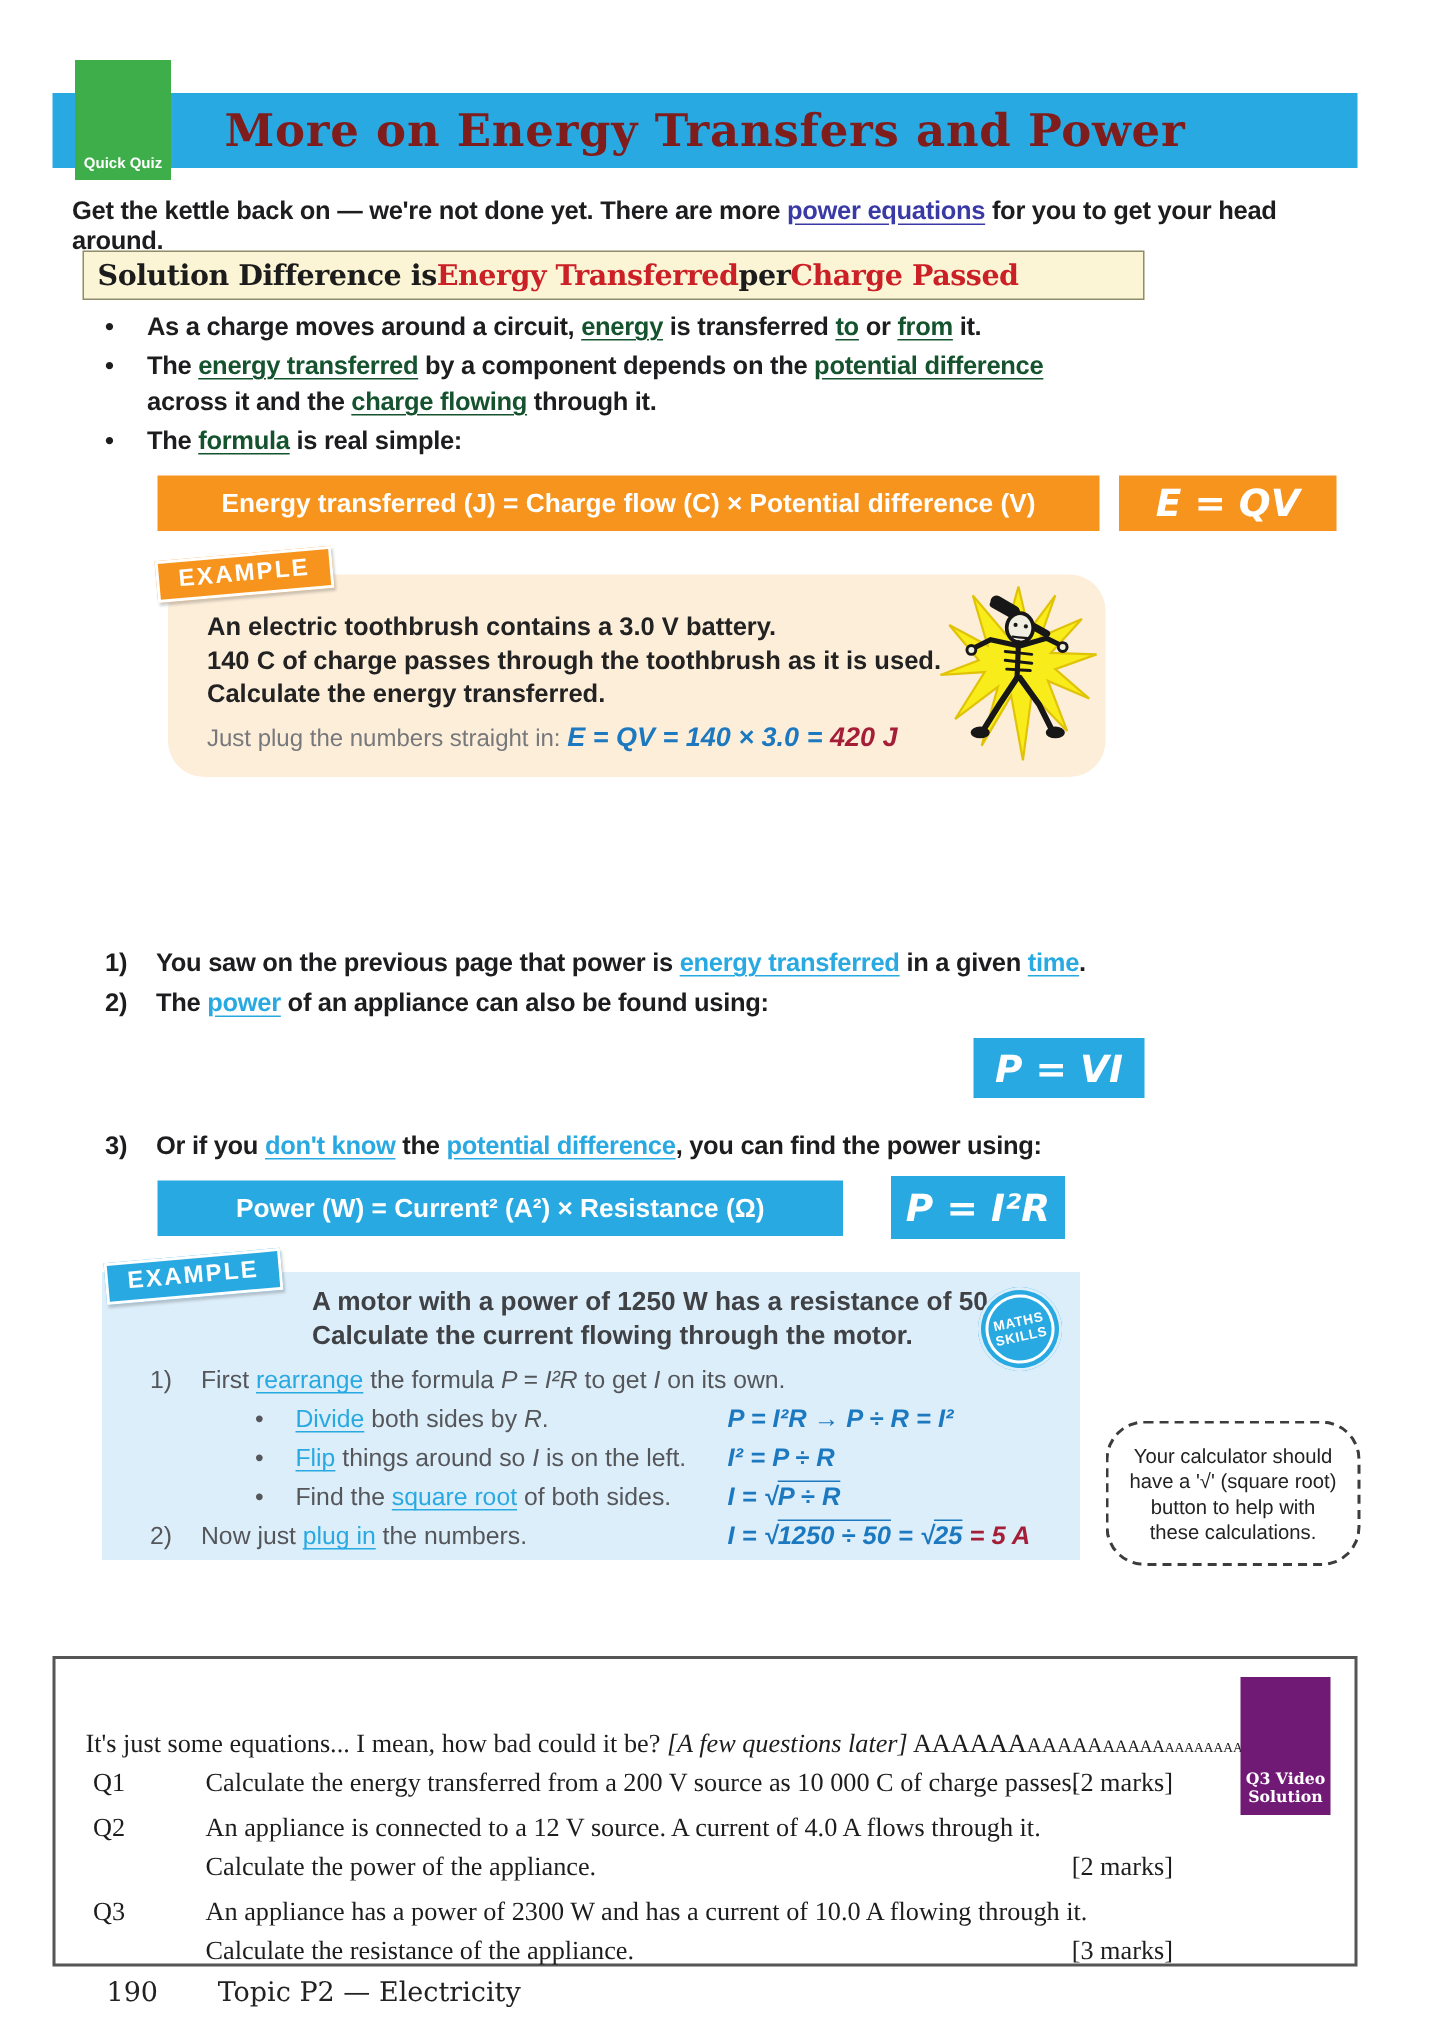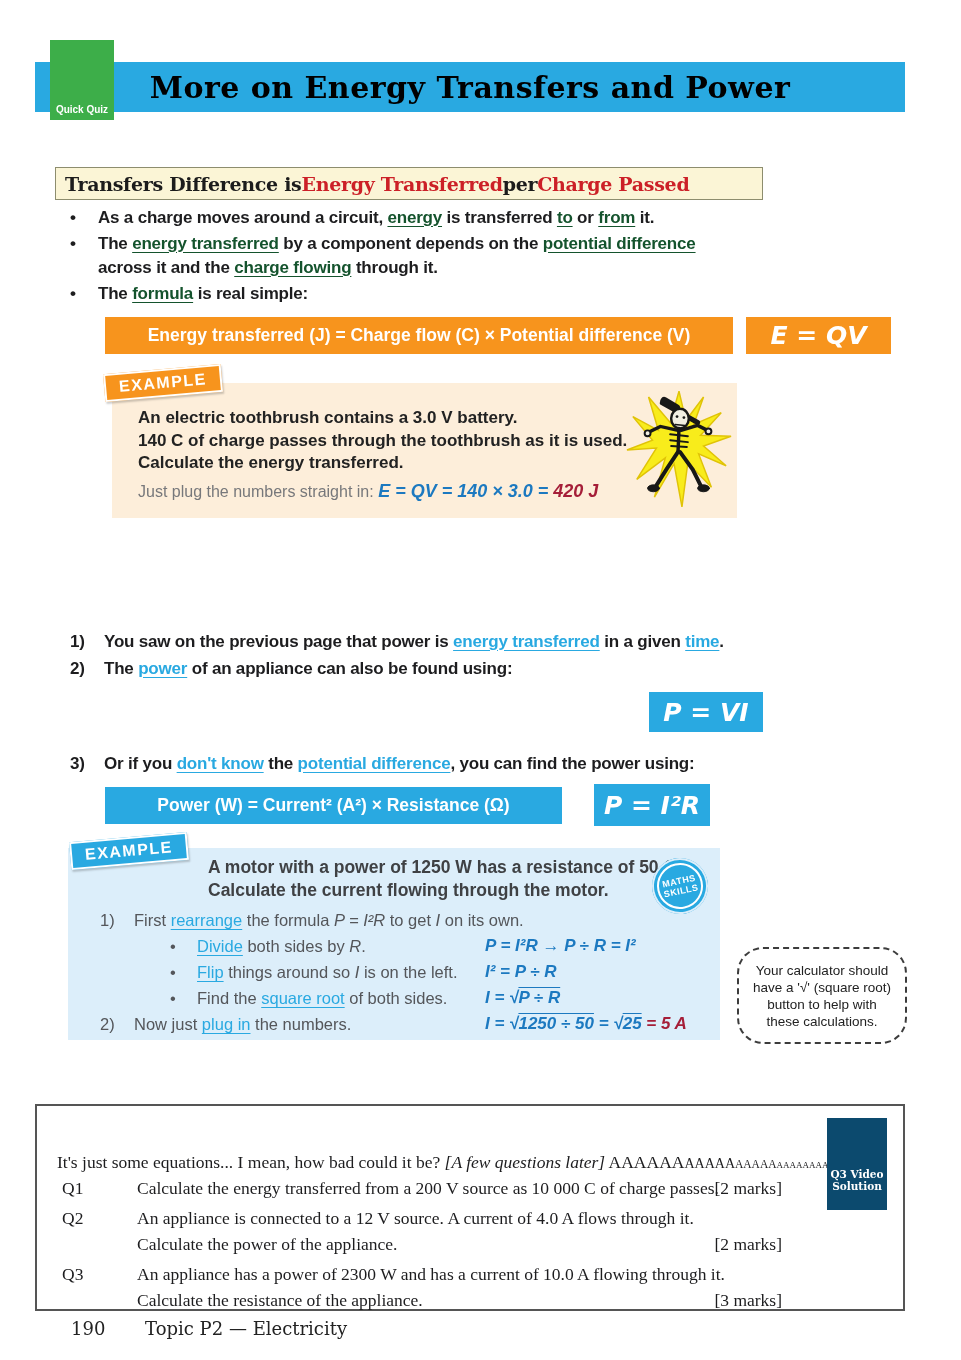--- a/index.html
+++ b/index.html
@@ -5,21 +5,21 @@
   * { margin:0; padding:0; box-sizing:border-box; }
   body { background:#ffffff; font-family:"Liberation Sans", sans-serif; }
   #page { position:relative; width:961px; height:1360px; background:#fff; overflow:hidden; color:#1d1d1f; }
 
   
   .quickquiz { position:absolute; left:50px; top:40px; width:64px; height:80px; background:#3dae49; z-index:3;
     display:flex; align-items:flex-end; justify-content:center; padding-bottom:5px; }
   .quickquiz span { color:#fff; font-size:10px; font-weight:bold; }
   .banner { position:absolute; left:35px; top:62px; width:870px; height:50px; background:#29a9e1; z-index:2;
     display:flex; align-items:center; justify-content:center; }
-  .banner h1 { font-family:"DejaVu Serif", serif; font-weight:bold; color:#000000; font-size:30px; letter-spacing:0.5px; }
+  .banner h1 { font-family:"DejaVu Serif", serif; font-weight:bold; color:#7f1d1d; font-size:30px; letter-spacing:0.5px; }
   .intro { position:absolute; left:48px; top:131px; width:860px; font-size:17px; font-weight:bold; letter-spacing:-0.2px; }
   .lk-indigo { color:#3a3aa6; text-decoration:underline; text-underline-offset:3px; cursor:pointer; }
 
   
   .sec-head { position:absolute; background:#fbf5d6; border:1px solid #8d8d6e; font-family:"DejaVu Serif", serif;
     font-weight:bold; font-size:19px; letter-spacing:-0.3px; display:flex; align-items:center; padding-left:9px; color:#1c1c1c; }
   #h1box { left:55px; top:167px; width:708px; height:33px; }
   #h2box { left:55px; top:585px; width:652px; height:34px; }
   .red { color:#cc2027; }
 
@@ -45,21 +45,21 @@
   #f3 { left:105px; top:787px; width:457px; height:37px; font-size:17.5px; }
   #f3s { left:594px; top:784px; width:116px; height:42px; font-size:25px; font-style:italic; font-family:"DejaVu Sans", sans-serif; }
 
   
   .exbadge { position:absolute; z-index:4; color:#fff; font-weight:bold; font-size:16px; letter-spacing:1.5px;
     padding:3px 13px; transform:rotate(-5deg); border:2px solid #fff; box-shadow:1px 2px 2px rgba(0,0,0,0.2); }
   #exb1 { left:104px; top:369px; background:#f7941d; }
   #exb2 { left:70px; top:837px; background:#29a9e1; }
 
   
-  #ex1 { position:absolute; left:112px; top:383px; width:625px; height:135px; background:#fdeeda; }
+  #ex1 { position:absolute; left:112px; top:383px; width:625px; height:135px; background:#fdeeda;border-radius:24px; }
   #ex1 .lines { position:absolute; left:26px; top:24px; font-size:17px; font-weight:bold; line-height:22.5px; color:#222; }
   #ex1 .work { position:absolute; left:26px; top:98px; font-size:16px; color:#77787b; }
   .exformula { color:#1c79c0; font-style:italic; font-weight:bold; font-size:18px; }
   .cr { color:#a51e38; }
   .skel { position:absolute; right:4px; top:6px; }
 
   
   #ex2 { position:absolute; left:68px; top:848px; width:652px; height:192px; background:#dceefa; color:#54565a; }
   #ex2 .eintro { position:absolute; left:140px; top:8px; font-size:17.5px; font-weight:bold; line-height:23px; color:#3f4144; }
   .stamp { position:absolute; right:12px; top:10px; width:56px; height:56px; background:#29a9e1; border-radius:50%;
@@ -80,42 +80,45 @@
 
   
   #qbox { position:absolute; left:35px; top:1104px; width:870px; height:207px; border:2px solid #555; background:#fff; }
   #qbox .qtitle { position:absolute; left:20px; top:8px; font-family:"DejaVu Serif", serif; font-weight:bold; font-size:23px; letter-spacing:-0.3px; color:#111; }
   #qbox .qintro { position:absolute; left:20px; top:46px; width:790px; font-family:"Liberation Serif", serif; font-size:17.5px; white-space:nowrap; overflow:hidden; }
   .a2 { font-size:14px; } .a3 { font-size:11.5px; } .a4 { font-size:9px; }
   .qline { position:absolute; left:20px; width:800px; font-family:"Liberation Serif", serif; font-size:17.5px; }
   .qline .qlab { position:absolute; left:5px; } .qline .qtext { position:absolute; left:80px; width:620px; }
   .qline .qmarks { position:absolute; right:75px; }
   #ql1 { top:72px; } #ql2 { top:102px; } #ql3 { top:128px; } #ql4 { top:158px; } #ql5 { top:184px; }
-  .vbadge { position:absolute; right:16px; top:12px; width:60px; height:92px; background:#0c4a6e; color:#fff;
+  .vbadge { position:absolute; right:16px; top:12px; width:60px; height:92px; background:#701a75; color:#fff;
     font-family:"DejaVu Serif", serif; font-weight:bold; font-size:10.5px; line-height:12px; text-align:center;
-    display:flex; align-items:flex-end; justify-content:center; padding-bottom:18px; cursor:pointer; }
+    display:flex; align-items:flex-end; justify-content:center; padding-bottom:6px; cursor:pointer; }
 
   
   .footer { position:absolute; left:50px; top:1318px; font-family:"DejaVu Serif", serif; font-size:18px; color:#222;margin-left:21px; }
   .footer .pnum { margin-right:34px; }
 </style>
 </head>
 <body>
 
 <div id="page">
 
   <div class="quickquiz">
     <span>Quick Quiz</span>
   </div>
   <div class="banner">
     <h1>More on Energy Transfers and Power</h1>
   </div>
+  <div class="intro">
+    <span>Get the kettle back on — we're not done yet.  There are more </span><span class="lk-indigo">power equations</span><span> for you to get your head around.</span>
+  </div>
 
   <div class="sec-head" id="h1box">
-      <span>Transfers Difference is </span>
+      <span>Solution Difference is </span>
       <span class="red">Energy Transferred</span>
       <span> per </span>
       <span class="red">Charge Passed</span>
     </div>
 
   <div class="blist">
     <div class="brow">
       <span class="dot">•</span>
       <span><span>As a charge moves around a circuit, </span><span class="lo">energy</span><span> is transferred </span><span class="lo">to</span><span> or </span><span class="lo">from</span><span> it.</span></span>
     </div>

